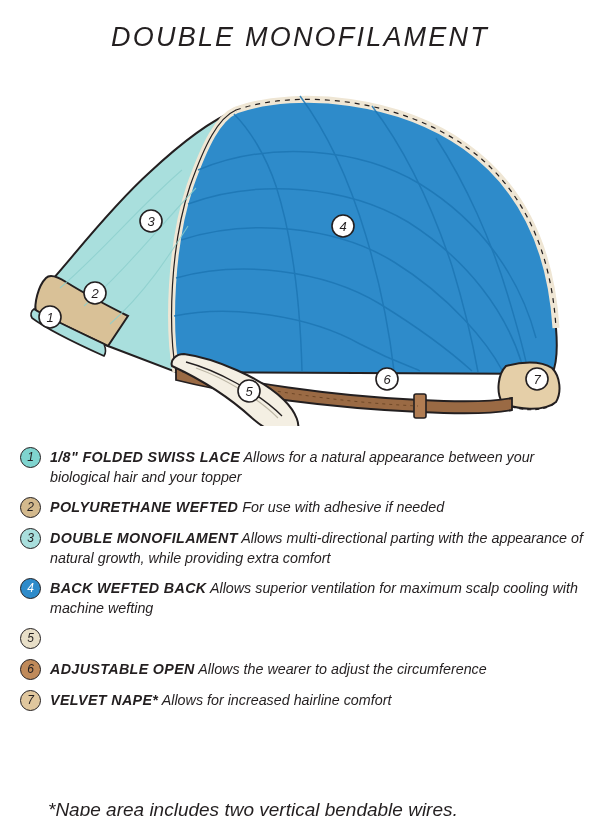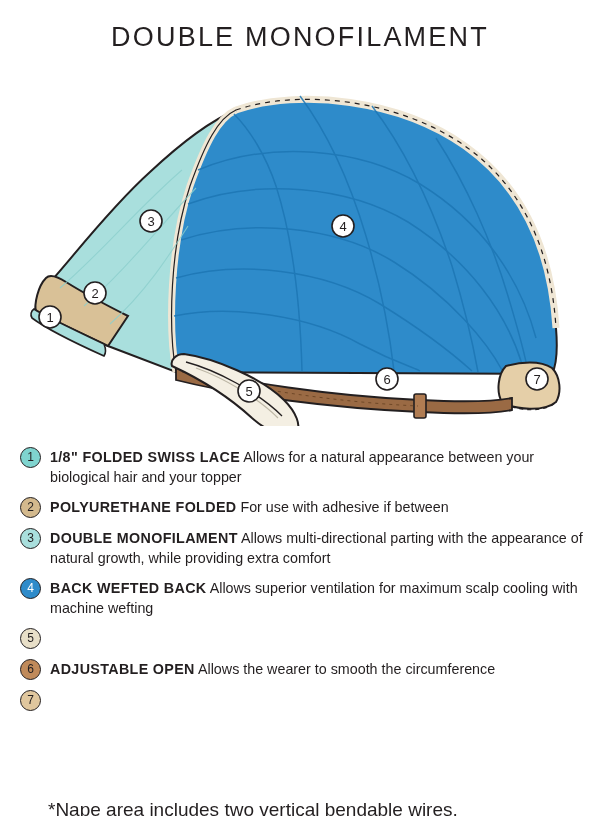--- a/index.html
+++ b/index.html
@@ -12,20 +12,21 @@
     height: 816px;
     font-family: "Liberation Sans", sans-serif;
     color: #231f20;
     overflow: hidden;
     position: relative;
   }
   #page {
     position: relative;
     width: 600px;
     height: 816px;
+    font-style: italic;
   }
 
   
   .title {
     position: absolute;
     top: 22px;
     left: 0;
     width: 600px;
     text-align: center;
     font-size: 27px;
@@ -201,22 +202,22 @@
       <div class="bullet" style="background:#7fd4cf">1</div>
       <div class="legend-text">
         <span class="lbl">1/8" FOLDED SWISS LACE</span>
         <span>Allows for a natural appearance between your biological hair and your topper</span>
       </div>
     </div>
 
     <div class="legend-row">
       <div class="bullet" style="background:#d3b98d">2</div>
       <div class="legend-text">
-        <span class="lbl">POLYURETHANE FOLDED</span>
-        <span>For use with adhesive if between</span>
+        <span class="lbl">POLYURETHANE WEFTED</span>
+        <span>For use with adhesive if needed</span>
       </div>
     </div>
 
     <div class="legend-row">
       <div class="bullet" style="background:#a9dfdd">3</div>
       <div class="legend-text">
         <span class="lbl">DOUBLE MONOFILAMENT</span>
         <span>Allows multi-directional parting with the appearance of natural growth, while providing extra comfort</span>
       </div>
     </div>
@@ -230,26 +231,30 @@
     </div>
 
     <div class="legend-row">
       <div class="bullet" style="background:#e8dfc8">5</div>
     </div>
 
     <div class="legend-row">
       <div class="bullet" style="background:#c08a5a">6</div>
       <div class="legend-text">
         <span class="lbl">ADJUSTABLE OPEN</span>
-        <span>Allows the wearer to smooth the circumference</span>
+        <span>Allows the wearer to adjust the circumference</span>
       </div>
     </div>
 
     <div class="legend-row">
       <div class="bullet" style="background:#e0c79e">7</div>
+      <div class="legend-text">
+        <span class="lbl">VELVET NAPE*</span>
+        <span>Allows for increased hairline comfort</span>
+      </div>
     </div>
   </div>
 
   <div class="footnote">
     <span>*Nape area includes two vertical bendable wires,</span>
   </div>
 
 </div>
 
 </body></html>

